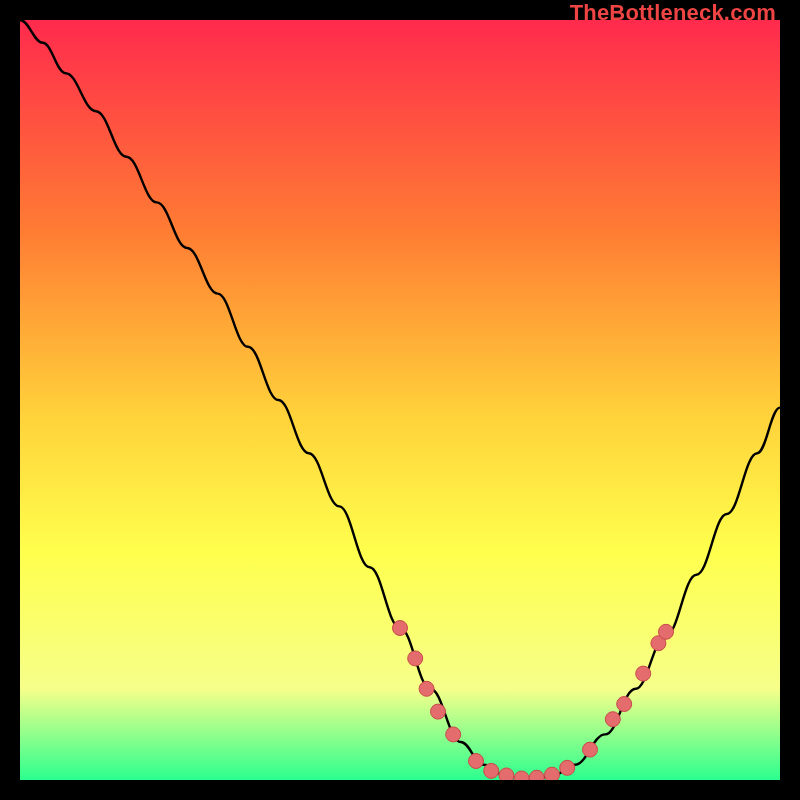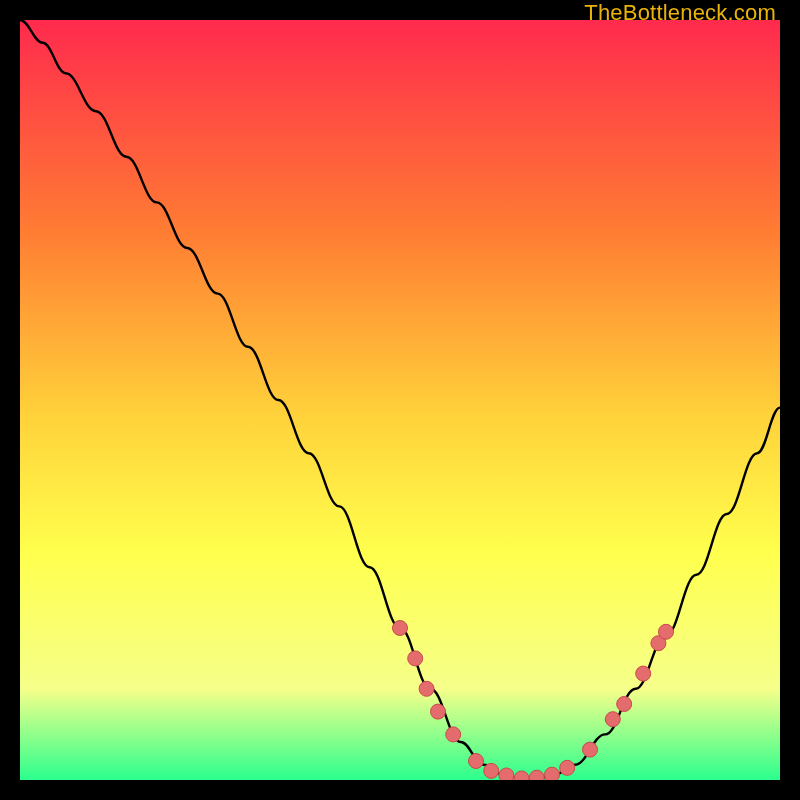--- a/index.html
+++ b/index.html
@@ -27,23 +27,23 @@
     height: 760px;
   }
   .grad {
     width: 100%;
     height: 100%;
   }
   .watermark {
     position: absolute;
     right: 24px;
     top: 0px;
-    color: #eab308;
+    color: #ef4444;
     font-size: 22px;
-    font-weight: 400;
+    font-weight: 700;
     letter-spacing: 0.2px;
   }
   svg.curve {
     position: absolute;
     left: 0;
     top: 0;
     width: 760px;
     height: 760px;
   }
 </style>

